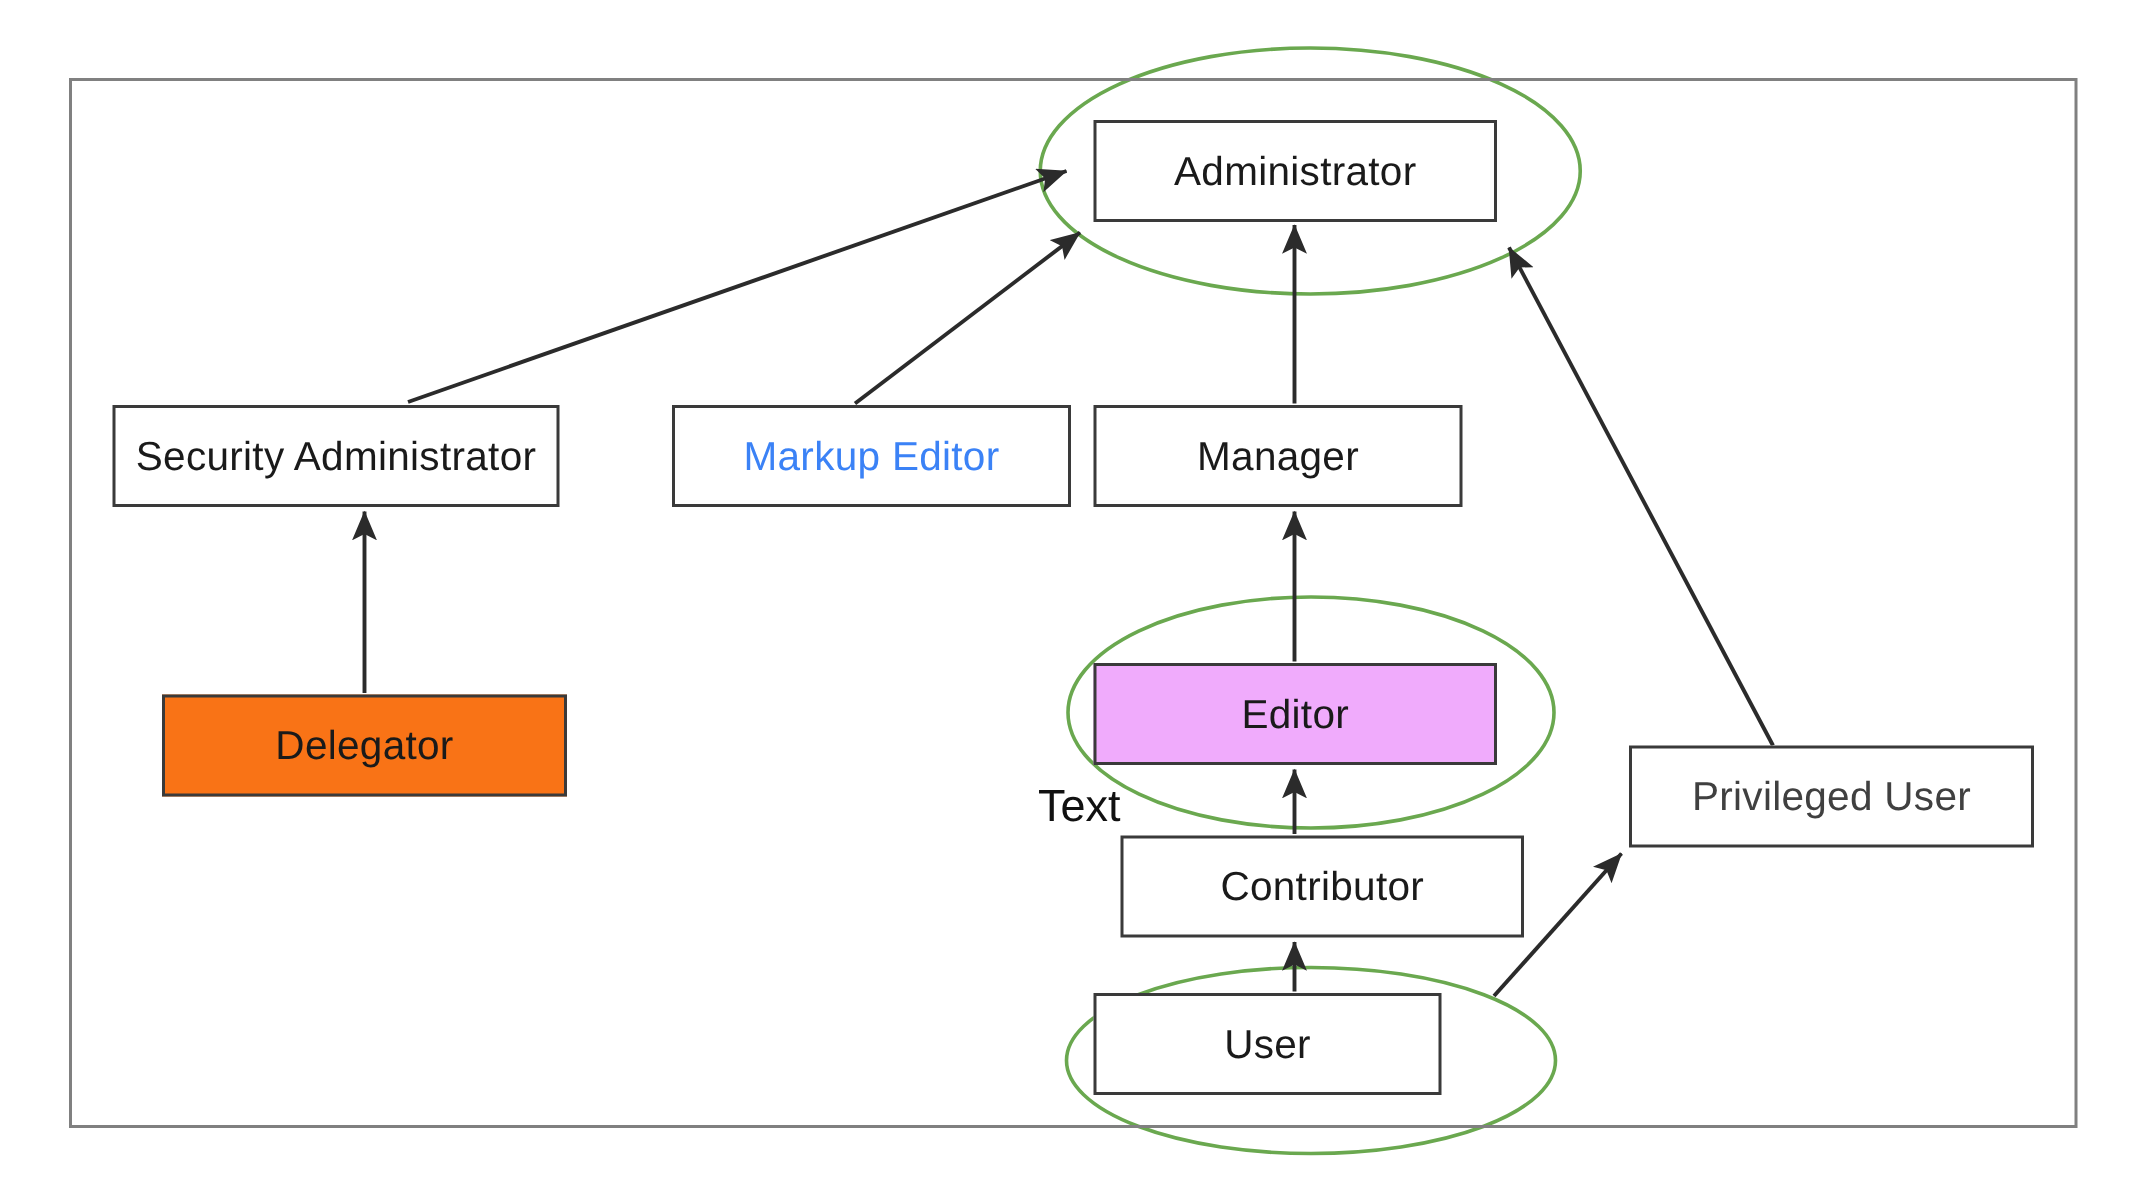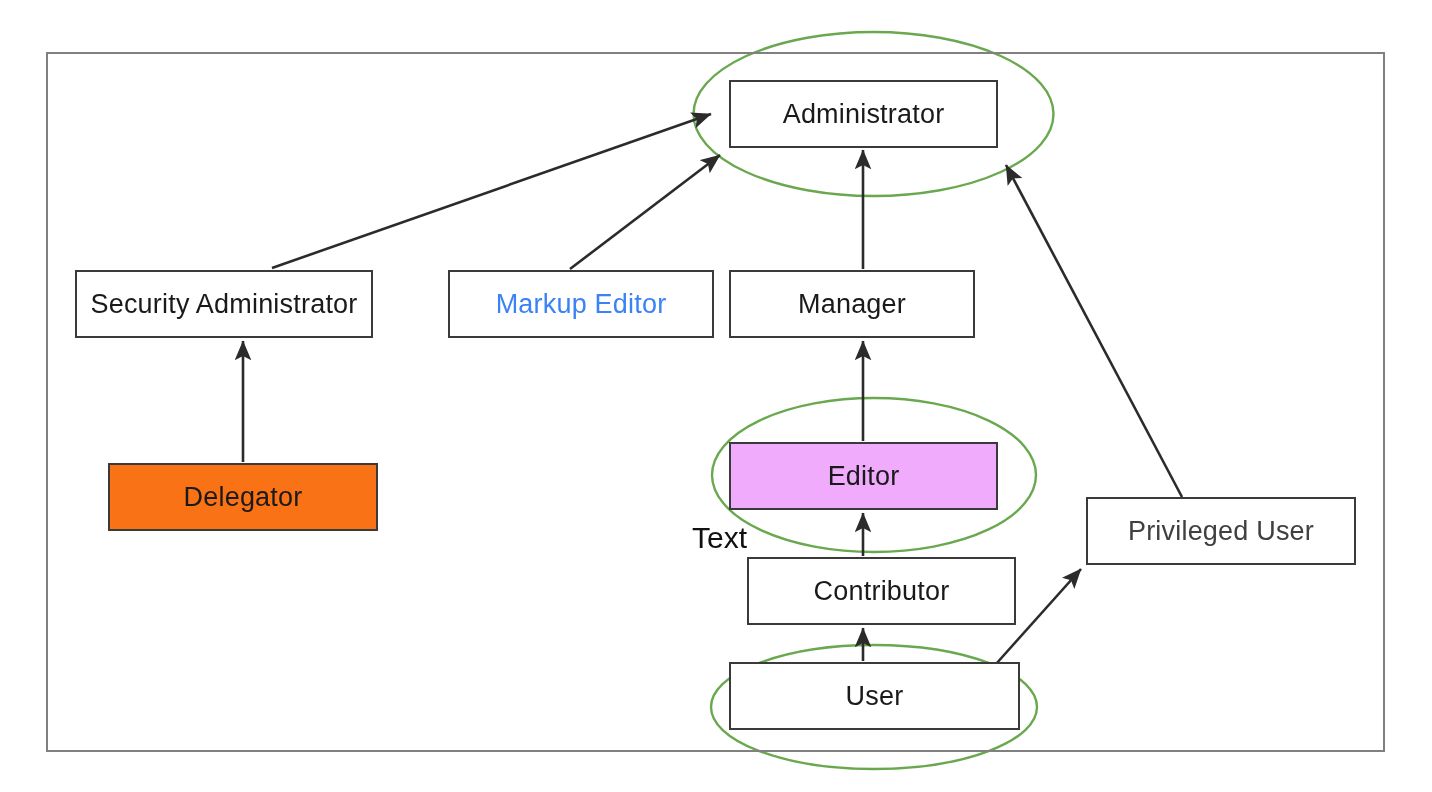--- a/index.html
+++ b/index.html
@@ -105,21 +105,21 @@
       </div>
       <div class="node-box" style="left: 729px; top: 442px; width: 269px; height: 68px; border-color: rgb(58, 58, 58); background: #f0abfc; color: rgb(26, 26, 26);">
         <span>Editor</span>
       </div>
       <div class="node-box" style="left: 1086px; top: 497px; width: 270px; height: 68px; border-color: rgb(58, 58, 58); background: rgb(255, 255, 255); color: #404040;">
         <span>Privileged User</span>
       </div>
       <div class="node-box" style="left: 729px; top: 557px; width: 269px; height: 68px; border-color: rgb(58, 58, 58); background: rgb(255, 255, 255); color: rgb(26, 26, 26); margin-left: 18px;">
         <span>Contributor</span>
       </div>
-      <div class="node-box" style="left: 729px; top: 662px; width: 291px; height: 68px; border-color: rgb(58, 58, 58); background: rgb(255, 255, 255); color: rgb(26, 26, 26);">
+      <div class="node-box" style="left: 729px; top: 662px; width: 232px; height: 68px; border-color: rgb(58, 58, 58); background: rgb(255, 255, 255); color: rgb(26, 26, 26);">
         <span>User</span>
       </div>
     </div>
   <div id="label-layer">
       <div class="free-label" style="left: 692px; top: 521px;">Text</div>
     </div>
 
 </div>
 
 </body></html>

